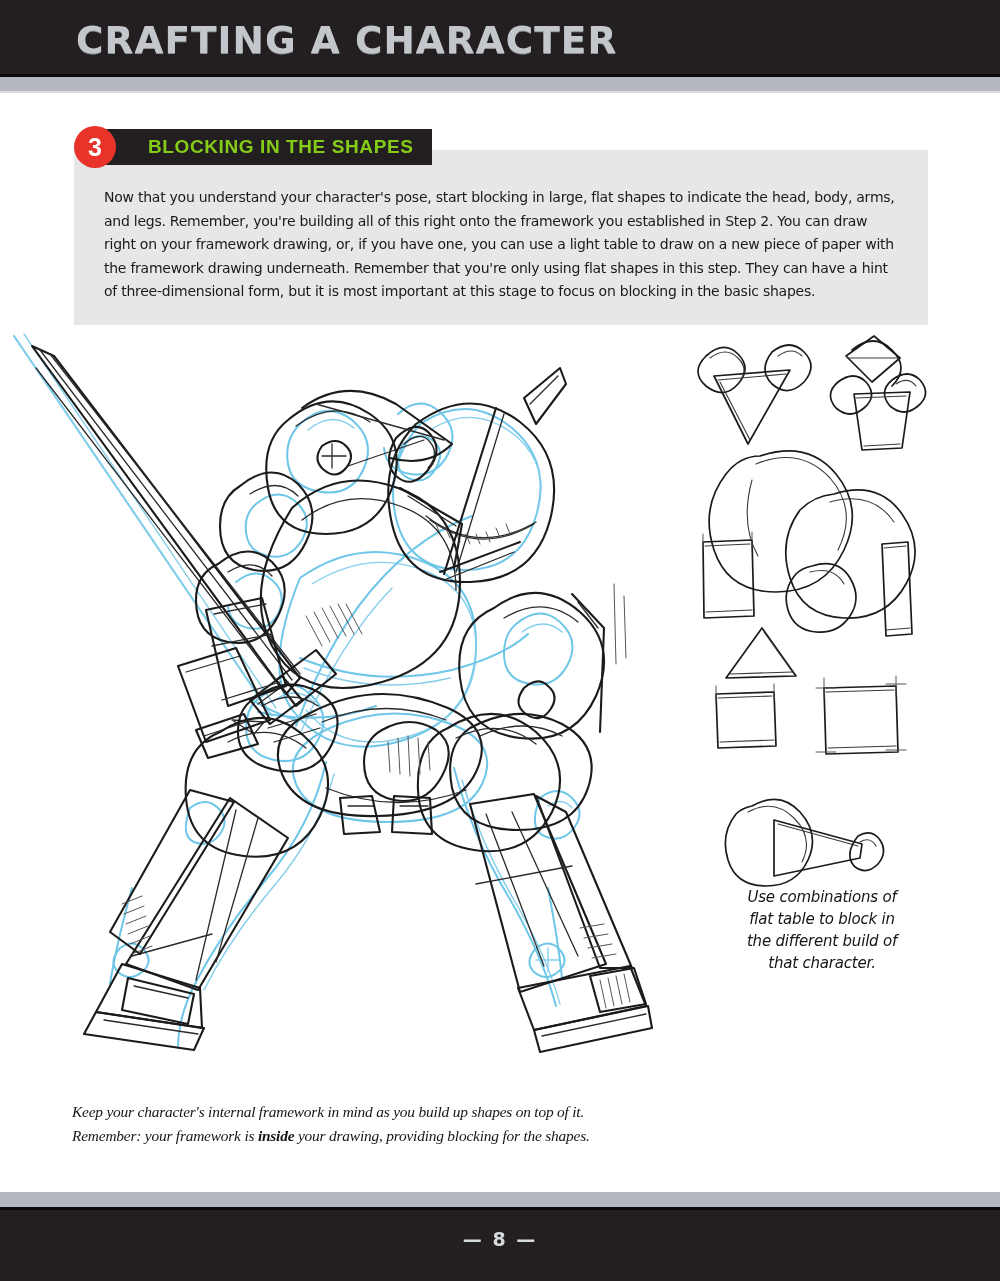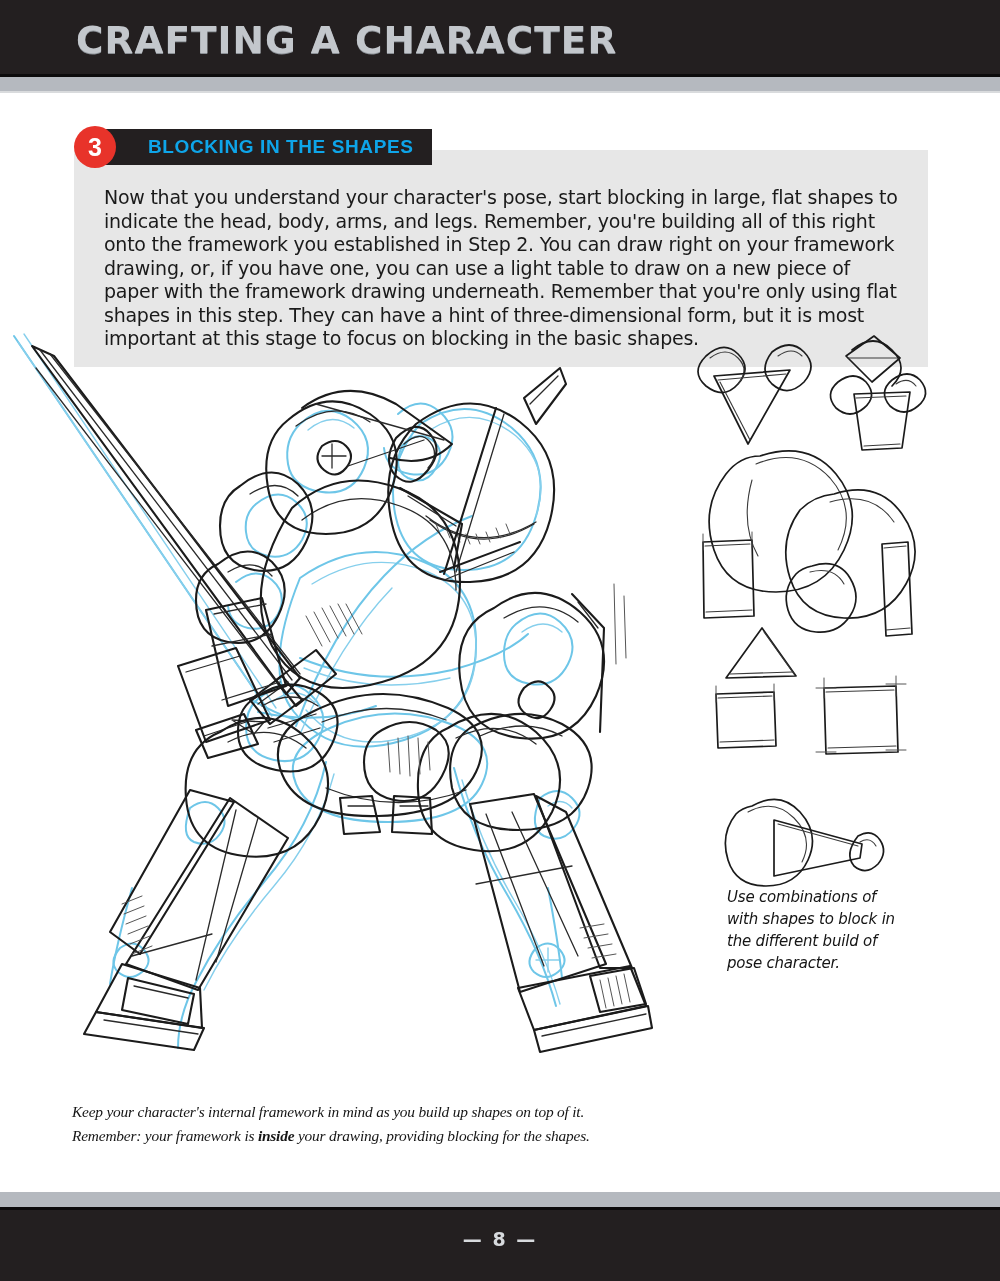--- a/index.html
+++ b/index.html
@@ -72,21 +72,21 @@
     font-size: 25px;
     line-height: 42px;
     text-align: center;
     z-index: 3;
   }
   .step-bar {
     position: absolute;
     left: 26px; top: 3px;
     height: 36px;
     background: #231f20;
-    color: #0ea5e9;
+    color: #84cc16;
     font-weight: bold;
     font-size: 19px;
     letter-spacing: 0.6px;
     line-height: 36px;
     padding: 0 18px 0 48px;
     white-space: nowrap;
     z-index: 2;
   }
 
   
@@ -94,21 +94,21 @@
     position: absolute;
     left: 74px; top: 150px;
     width: 854px;
     min-height: 175px;
     background: #e7e7e7;
     box-sizing: border-box;
     padding: 36px 26px 16px 30px;
   }
   .intro-text {
     font-family: "DejaVu Sans", sans-serif;
-    font-size: 19px;
+    font-size: 14px;
     line-height: 23.5px;
     color: #1a1a1a;
     letter-spacing: -0.25px;
   }
 
   
   .art-area {
     position: absolute;
     left: 0; top: 328px;
     width: 1000px; height: 770px;
@@ -119,20 +119,21 @@
   .side-caption {
     position: absolute;
     left: 727px; top: 886px;
     width: 190px;
     font-family: "DejaVu Sans", sans-serif;
     font-style: italic;
     font-size: 15px;
     line-height: 22px;
     color: #151515;
     letter-spacing: -0.2px;
+    text-align: center;
   }
 
   
   .bottom-caption {
     position: absolute;
     left: 72px; top: 1100px;
     width: 830px;
     font-family: Liberation Serif, serif;
     font-style: italic;
     font-size: 15.4px;
@@ -526,23 +527,23 @@
         <path class="skt" d="M778 496 L858 518"></path>
         <path class="sk" d="M858 508 q14 -8 22 4 q8 12 -2 24 q-12 12 -24 2 q-10 -12 4 -30 z"></path>
         <path class="skt" d="M860 514 q10 -6 16 4"></path>
       </g>
     </g>
   </svg>
 </div>
 
 <div class="side-caption">
   <span>Use combinations of</span><br>
-  <span>with shapes to block in</span><br>
+  <span>flat table to block in</span><br>
   <span>the different build of</span><br>
-  <span>pose character.</span>
+  <span>that character.</span>
 </div>
 
 <div class="bottom-caption">
   <span>Keep your character's internal framework in mind as you build up shapes on top of it.</span><br>
   <span>Remember: your framework is </span><b>inside</b><span> your drawing, providing blocking for the shapes.</span>
 </div>
 
 <div class="footer-gray"></div>
 <div class="footer-rule"></div>
 <div class="footer-bar"></div>

